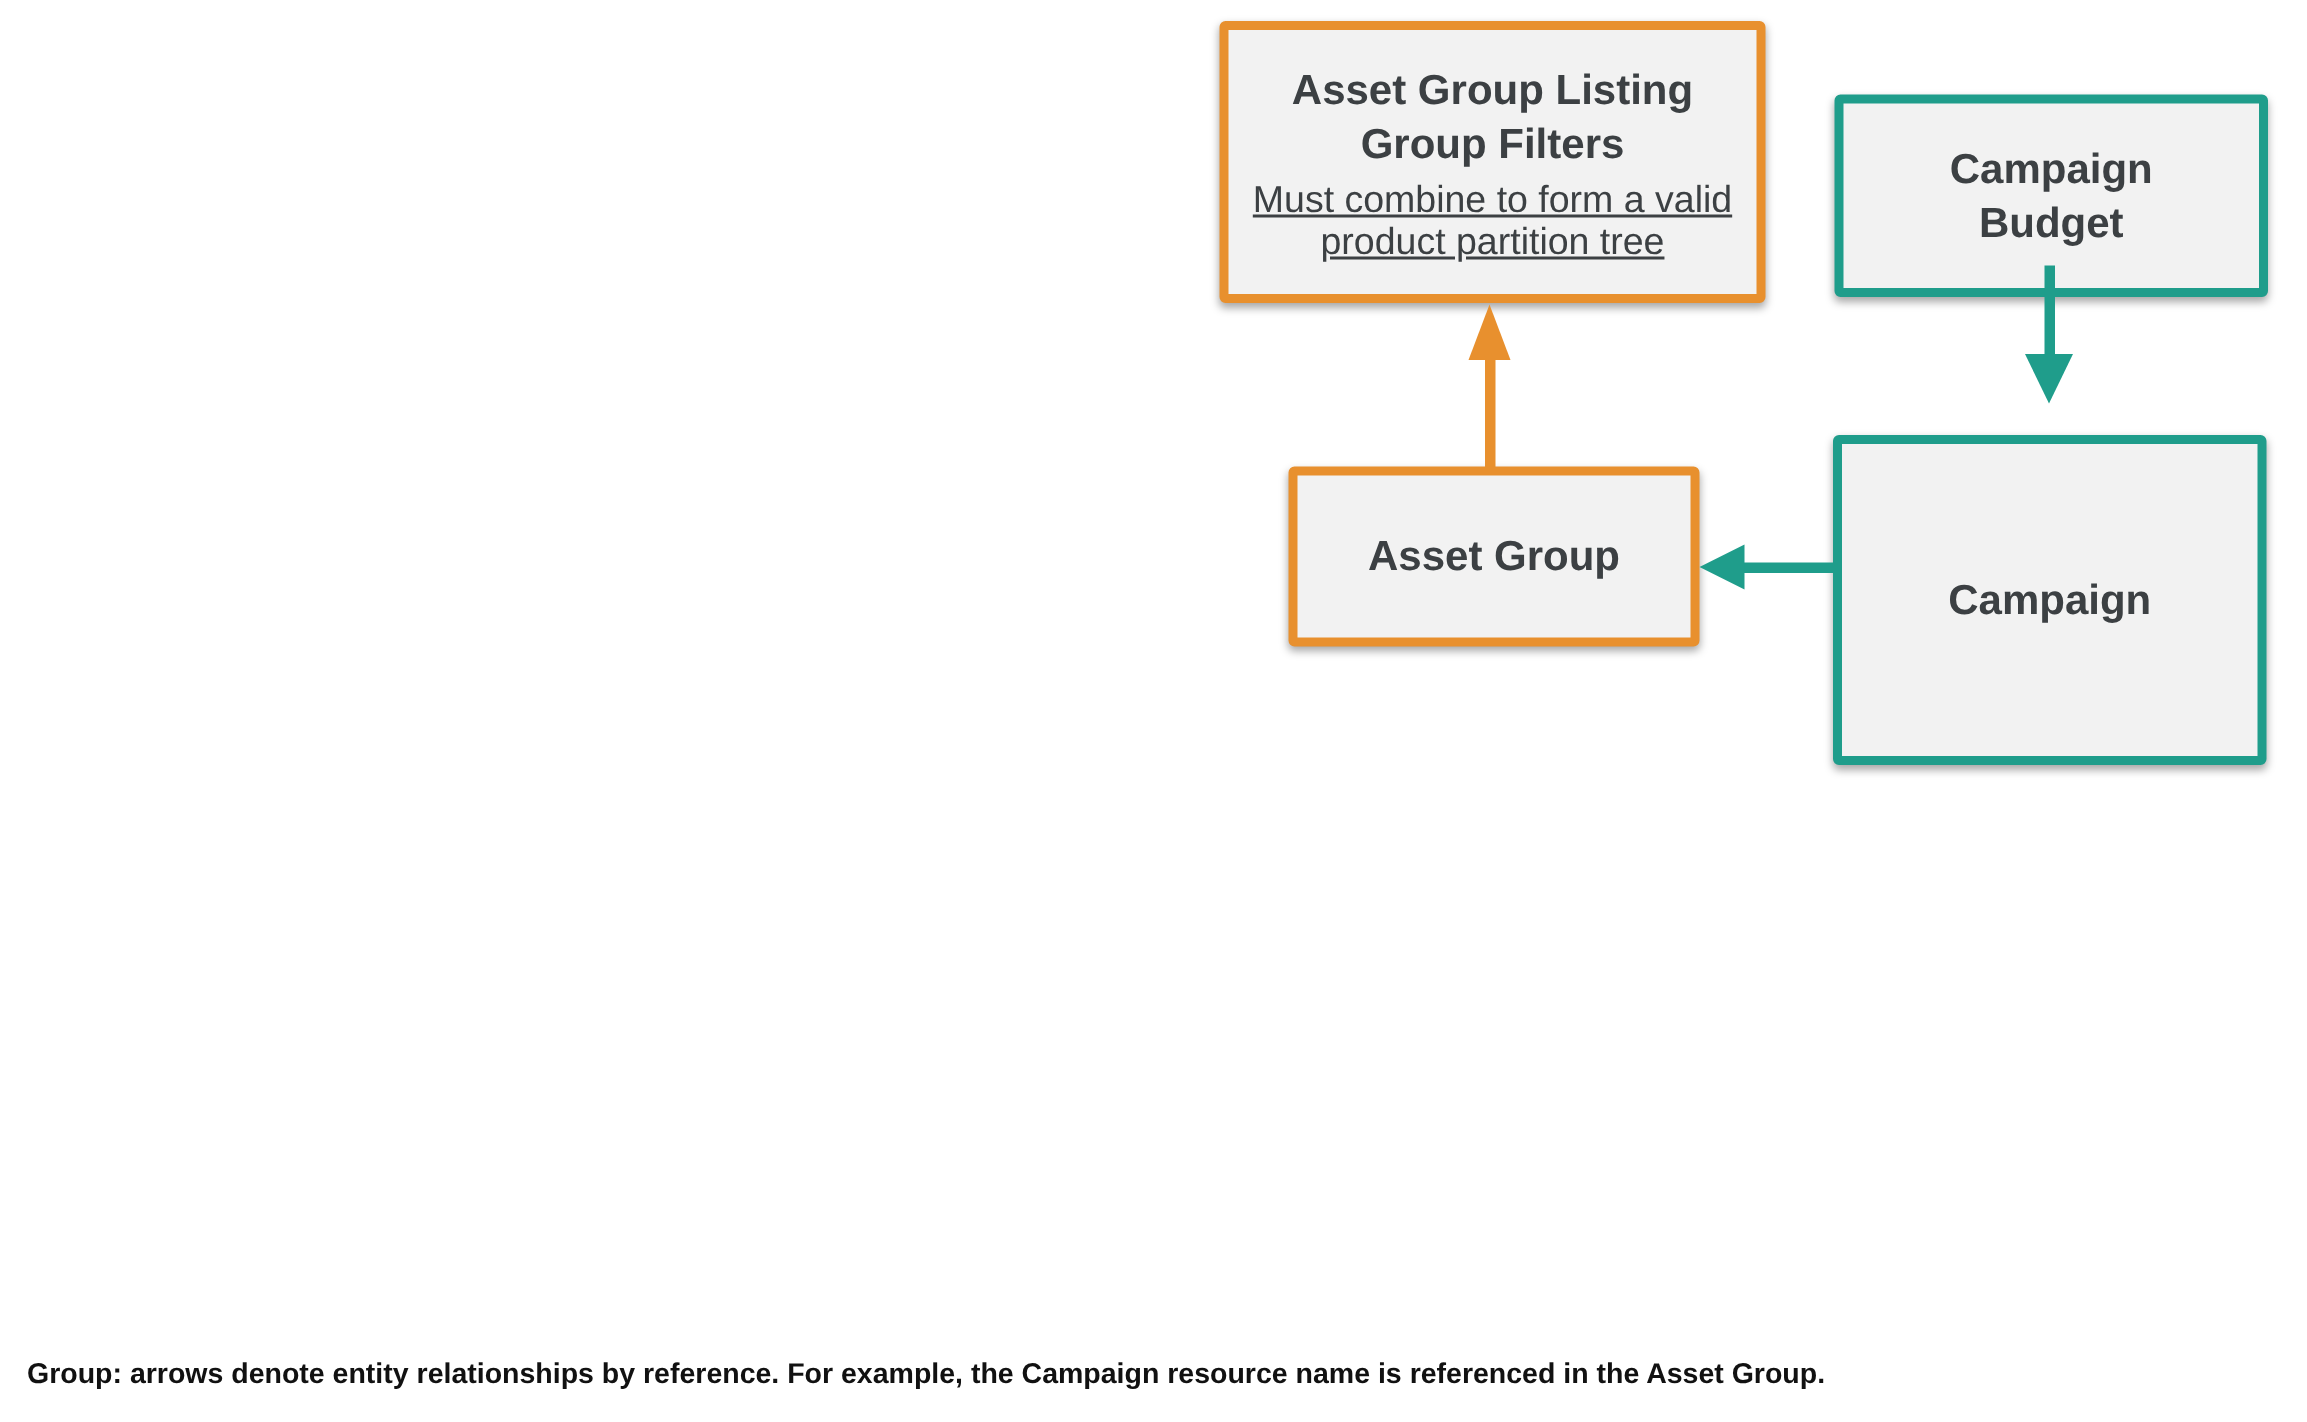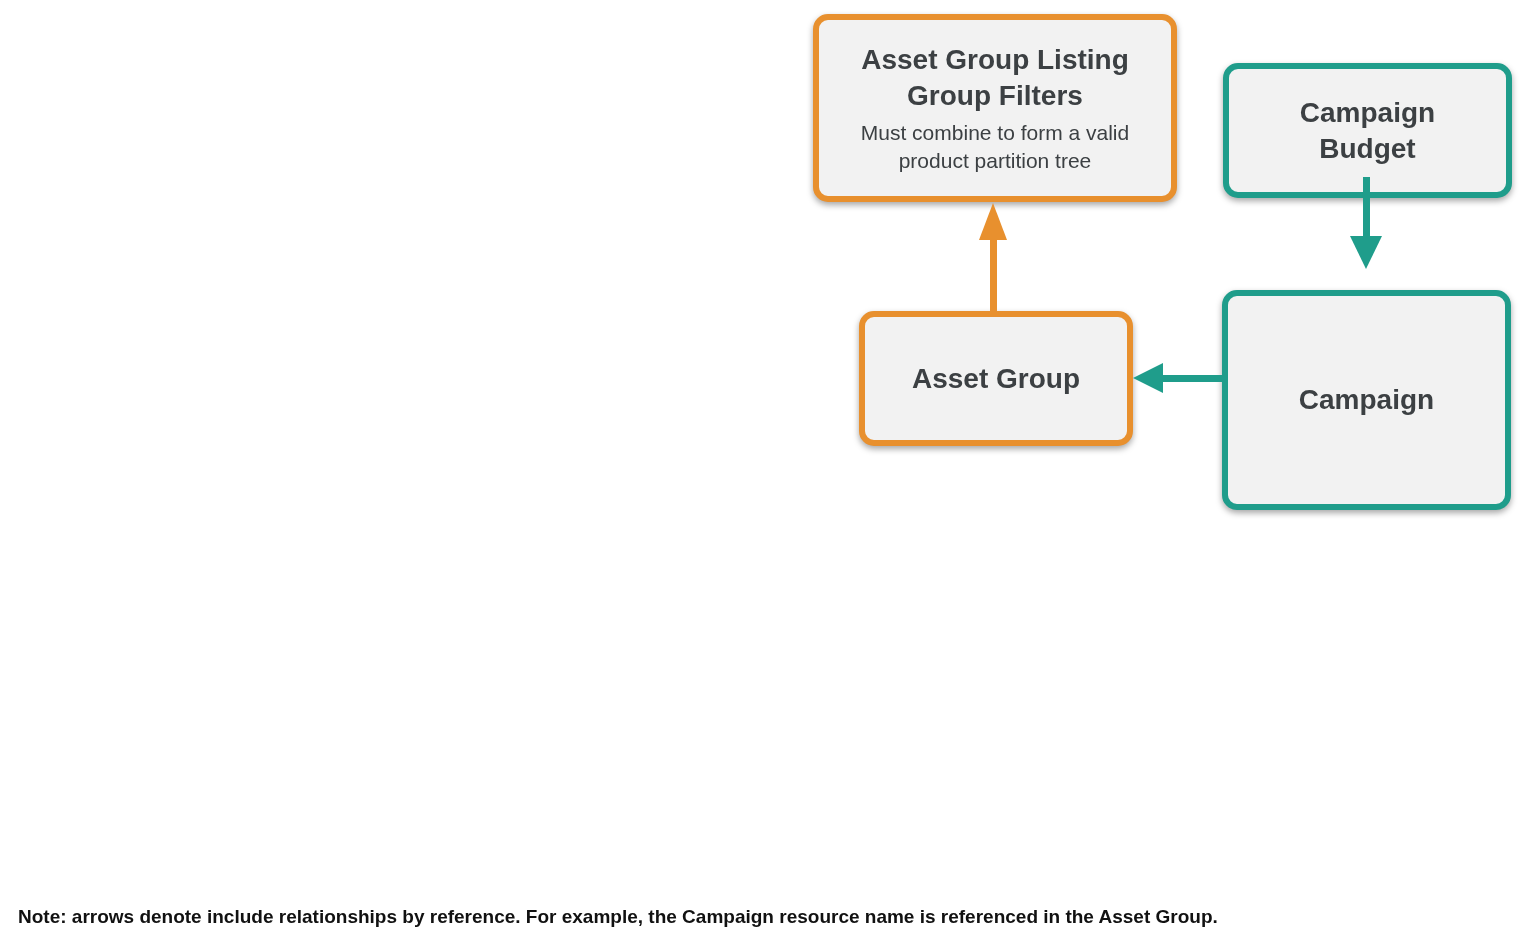--- a/index.html
+++ b/index.html
@@ -12,46 +12,47 @@
     width: 1538px;
     height: 948px;
     background: #ffffff;
     overflow: hidden;
     font-family: "Liberation Sans", sans-serif;
   }
   .node {
     position: absolute;
     box-sizing: border-box;
     background: var(--c-node-fill, #F2F2F2);
-    border-radius: 15px;
+    border-radius: 4px;
     border: 6px solid #999;
     box-shadow: 0 3px 6px rgba(0,0,0,0.35);
     display: flex;
     flex-direction: column;
     align-items: center;
     justify-content: center;
     text-align: center;
     gap: 5px;
     padding: 8px 10px;
   }
   .node.orange { border-color: var(--c-orange, #E8902E); }
   .node.teal   { border-color: var(--c-teal, #1F9D8B); margin-top: 20px; }
   .node-title {
     font-size: 28px;
     font-weight: 700;
     line-height: 36px;
     color: var(--c-title-text, #3C4043);
     white-space: pre-line;
   }
   .node-subtitle {
-    font-size: 21px;
+    font-size: 25px;
     font-weight: 400;
     line-height: 28px;
     color: var(--c-subtitle-text, #3C4043);
     white-space: pre-line;
+    text-decoration: underline;
   }
   .arrow-shaft {
     position: absolute;
   }
   .arrow-shaft.orange { background: var(--c-orange, #E8902E); }
   .arrow-shaft.teal   { background: var(--c-teal, #1F9D8B); }
   .arrow-head {
     position: absolute;
     width: 0;
     height: 0;
@@ -95,28 +96,28 @@
 
   <div class="node teal" style="left:1223px; top:43px; width:289px; height:135px;">
     <div class="node-title">Campaign
 Budget</div>
   </div>
 
   <div class="node teal" style="left:1222px; top:270px; width:289px; height:220px;">
     <div class="node-title">Campaign</div>
   </div>
 
-  <div class="node orange" style="left:859px; top:311px; width:274px; height:135px;">
+  <div class="node orange" style="left:859px; top:311px; width:274px; height:120px;">
     <div class="node-title">Asset Group</div>
   </div>
 
   <div class="arrow-shaft orange" style="left:990px; top:238px; width:7px; height:74px;"></div>
   <div class="arrow-head up" style="left:979px; top:203px;"></div>
 
   <div class="arrow-shaft teal" style="left:1363px; top:177px; width:7px; height:59px;"></div>
   <div class="arrow-head down" style="left:1350px; top:236px;"></div>
 
   <div class="arrow-shaft teal" style="left:1162px; top:375px; width:60px; height:7px;"></div>
   <div class="arrow-head left" style="left:1133px; top:363px;"></div>
 
-  <div class="footnote">Note: arrows denote include relationships by reference. For example, the Campaign resource name is referenced in the Asset Group.</div>
+  <div class="footnote">Group: arrows denote entity relationships by reference. For example, the Campaign resource name is referenced in the Asset Group.</div>
 
 </div>
 
 </body></html>

